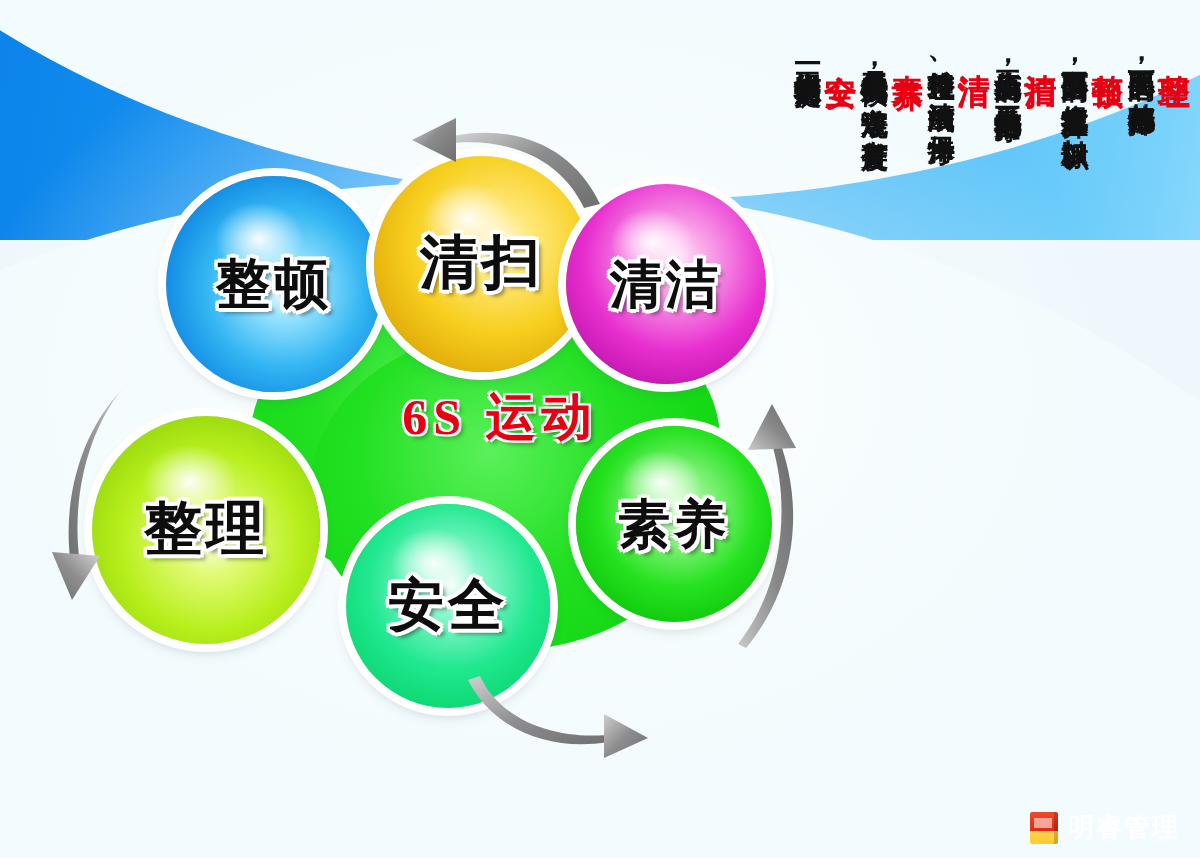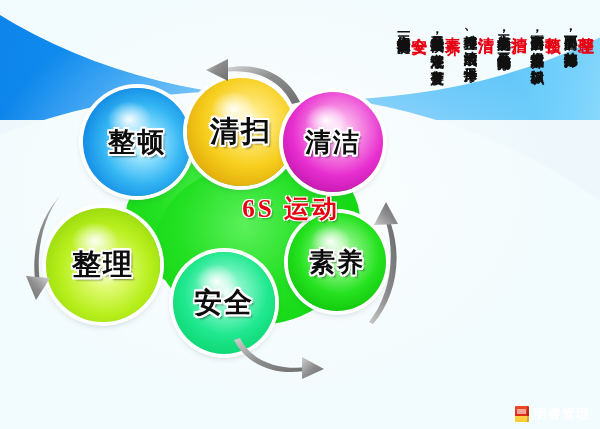--- a/index.html
+++ b/index.html
@@ -91,21 +91,21 @@
   #s-anquan{left:173px;top:252px;width:102px;height:102px;
     background:radial-gradient(circle at 52% 40%,#f2fff9 0%,#8cf7cd 18%,#1fe88f 52%,#0bd46f 82%,#07b45c 100%);}
   #s-anquan span{font-size:28px;}
 
   #s-zhengli{left:46px;top:208px;width:114px;height:114px;
     background:radial-gradient(circle at 52% 55%,#f8ffe0 0%,#e0fa73 20%,#b7ef1c 52%,#93d40a 82%,#7bb606 100%);}
   #s-zhengli span{font-size:29px;}
 
   
   #center-title{
-    position:absolute;left:160px;top:192px;width:180px;text-align:right;
+    position:absolute;left:160px;top:192px;width:180px;text-align:center;
     font-family:"Liberation Serif","DejaVu Serif",serif;
     font-weight:bold;font-size:25px;color:#e60012;letter-spacing:3px;
     text-shadow:-1.2px -1.2px 0 #fff,1.2px -1.2px 0 #fff,-1.2px 1.2px 0 #fff,1.2px 1.2px 0 #fff,2px 2px 2px rgba(0,0,0,.35);
     z-index:6;white-space:nowrap;
   }
 
   
   .arrow{position:absolute;z-index:1;}
 
   

